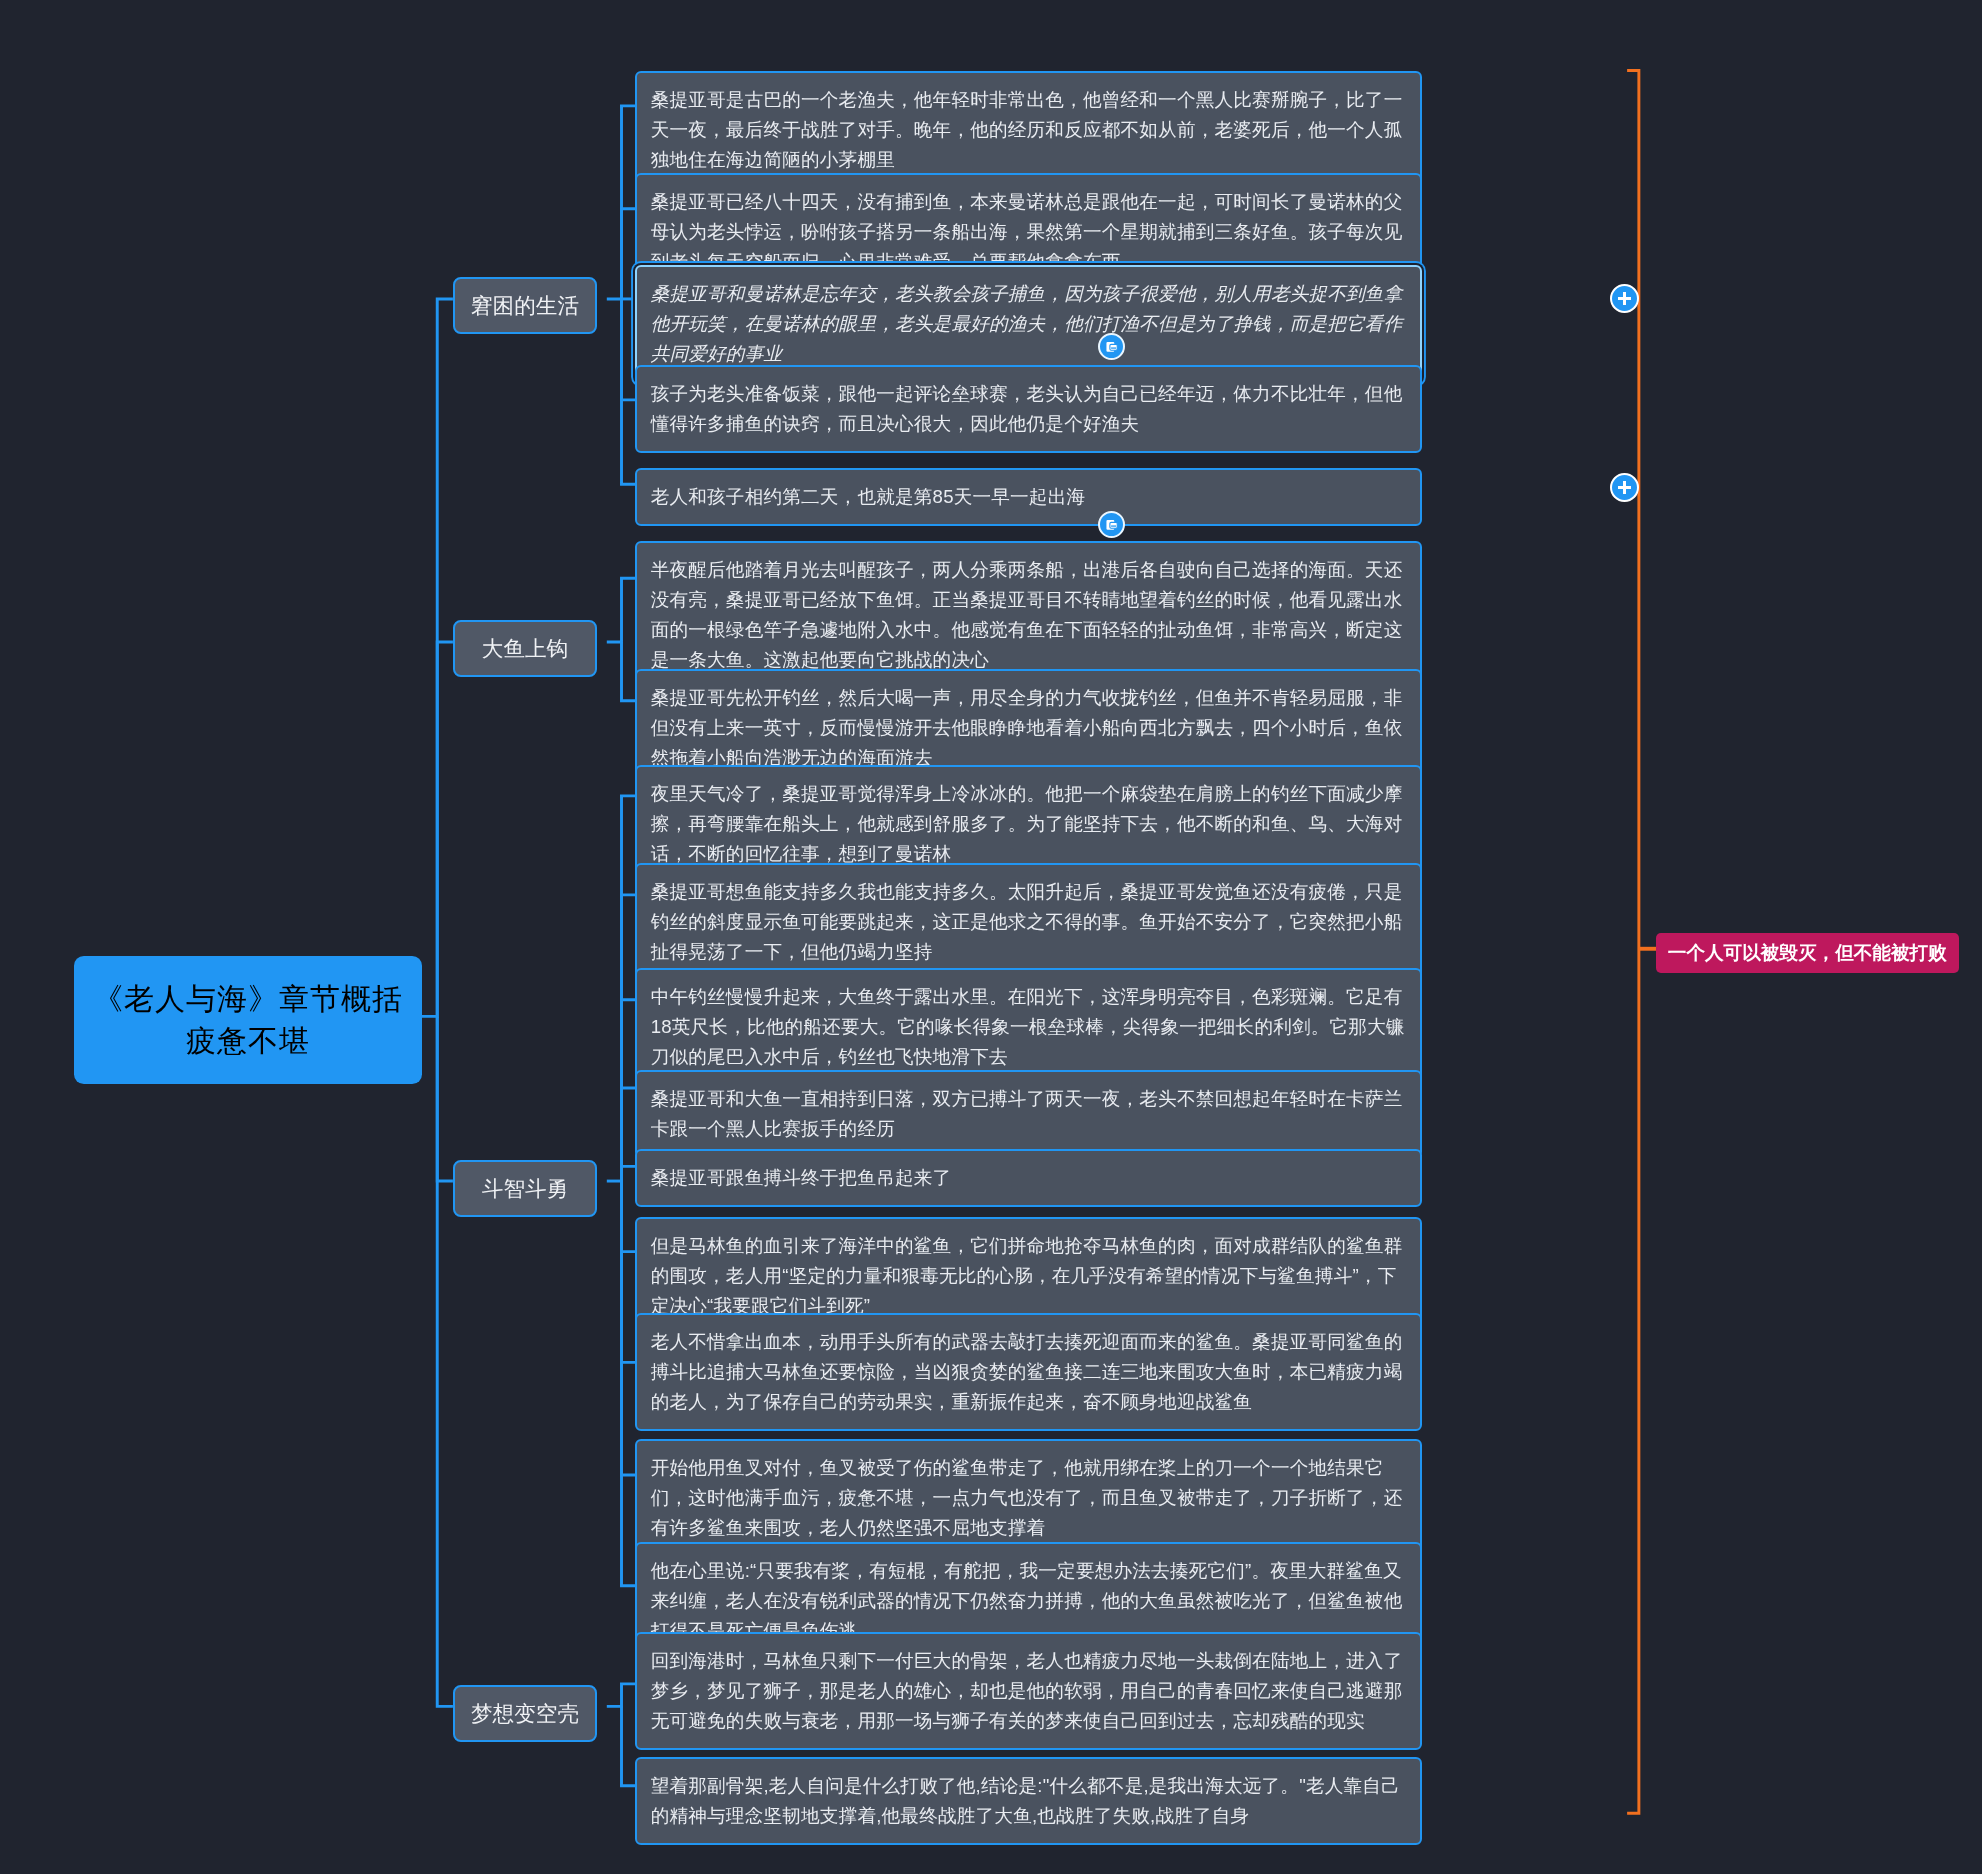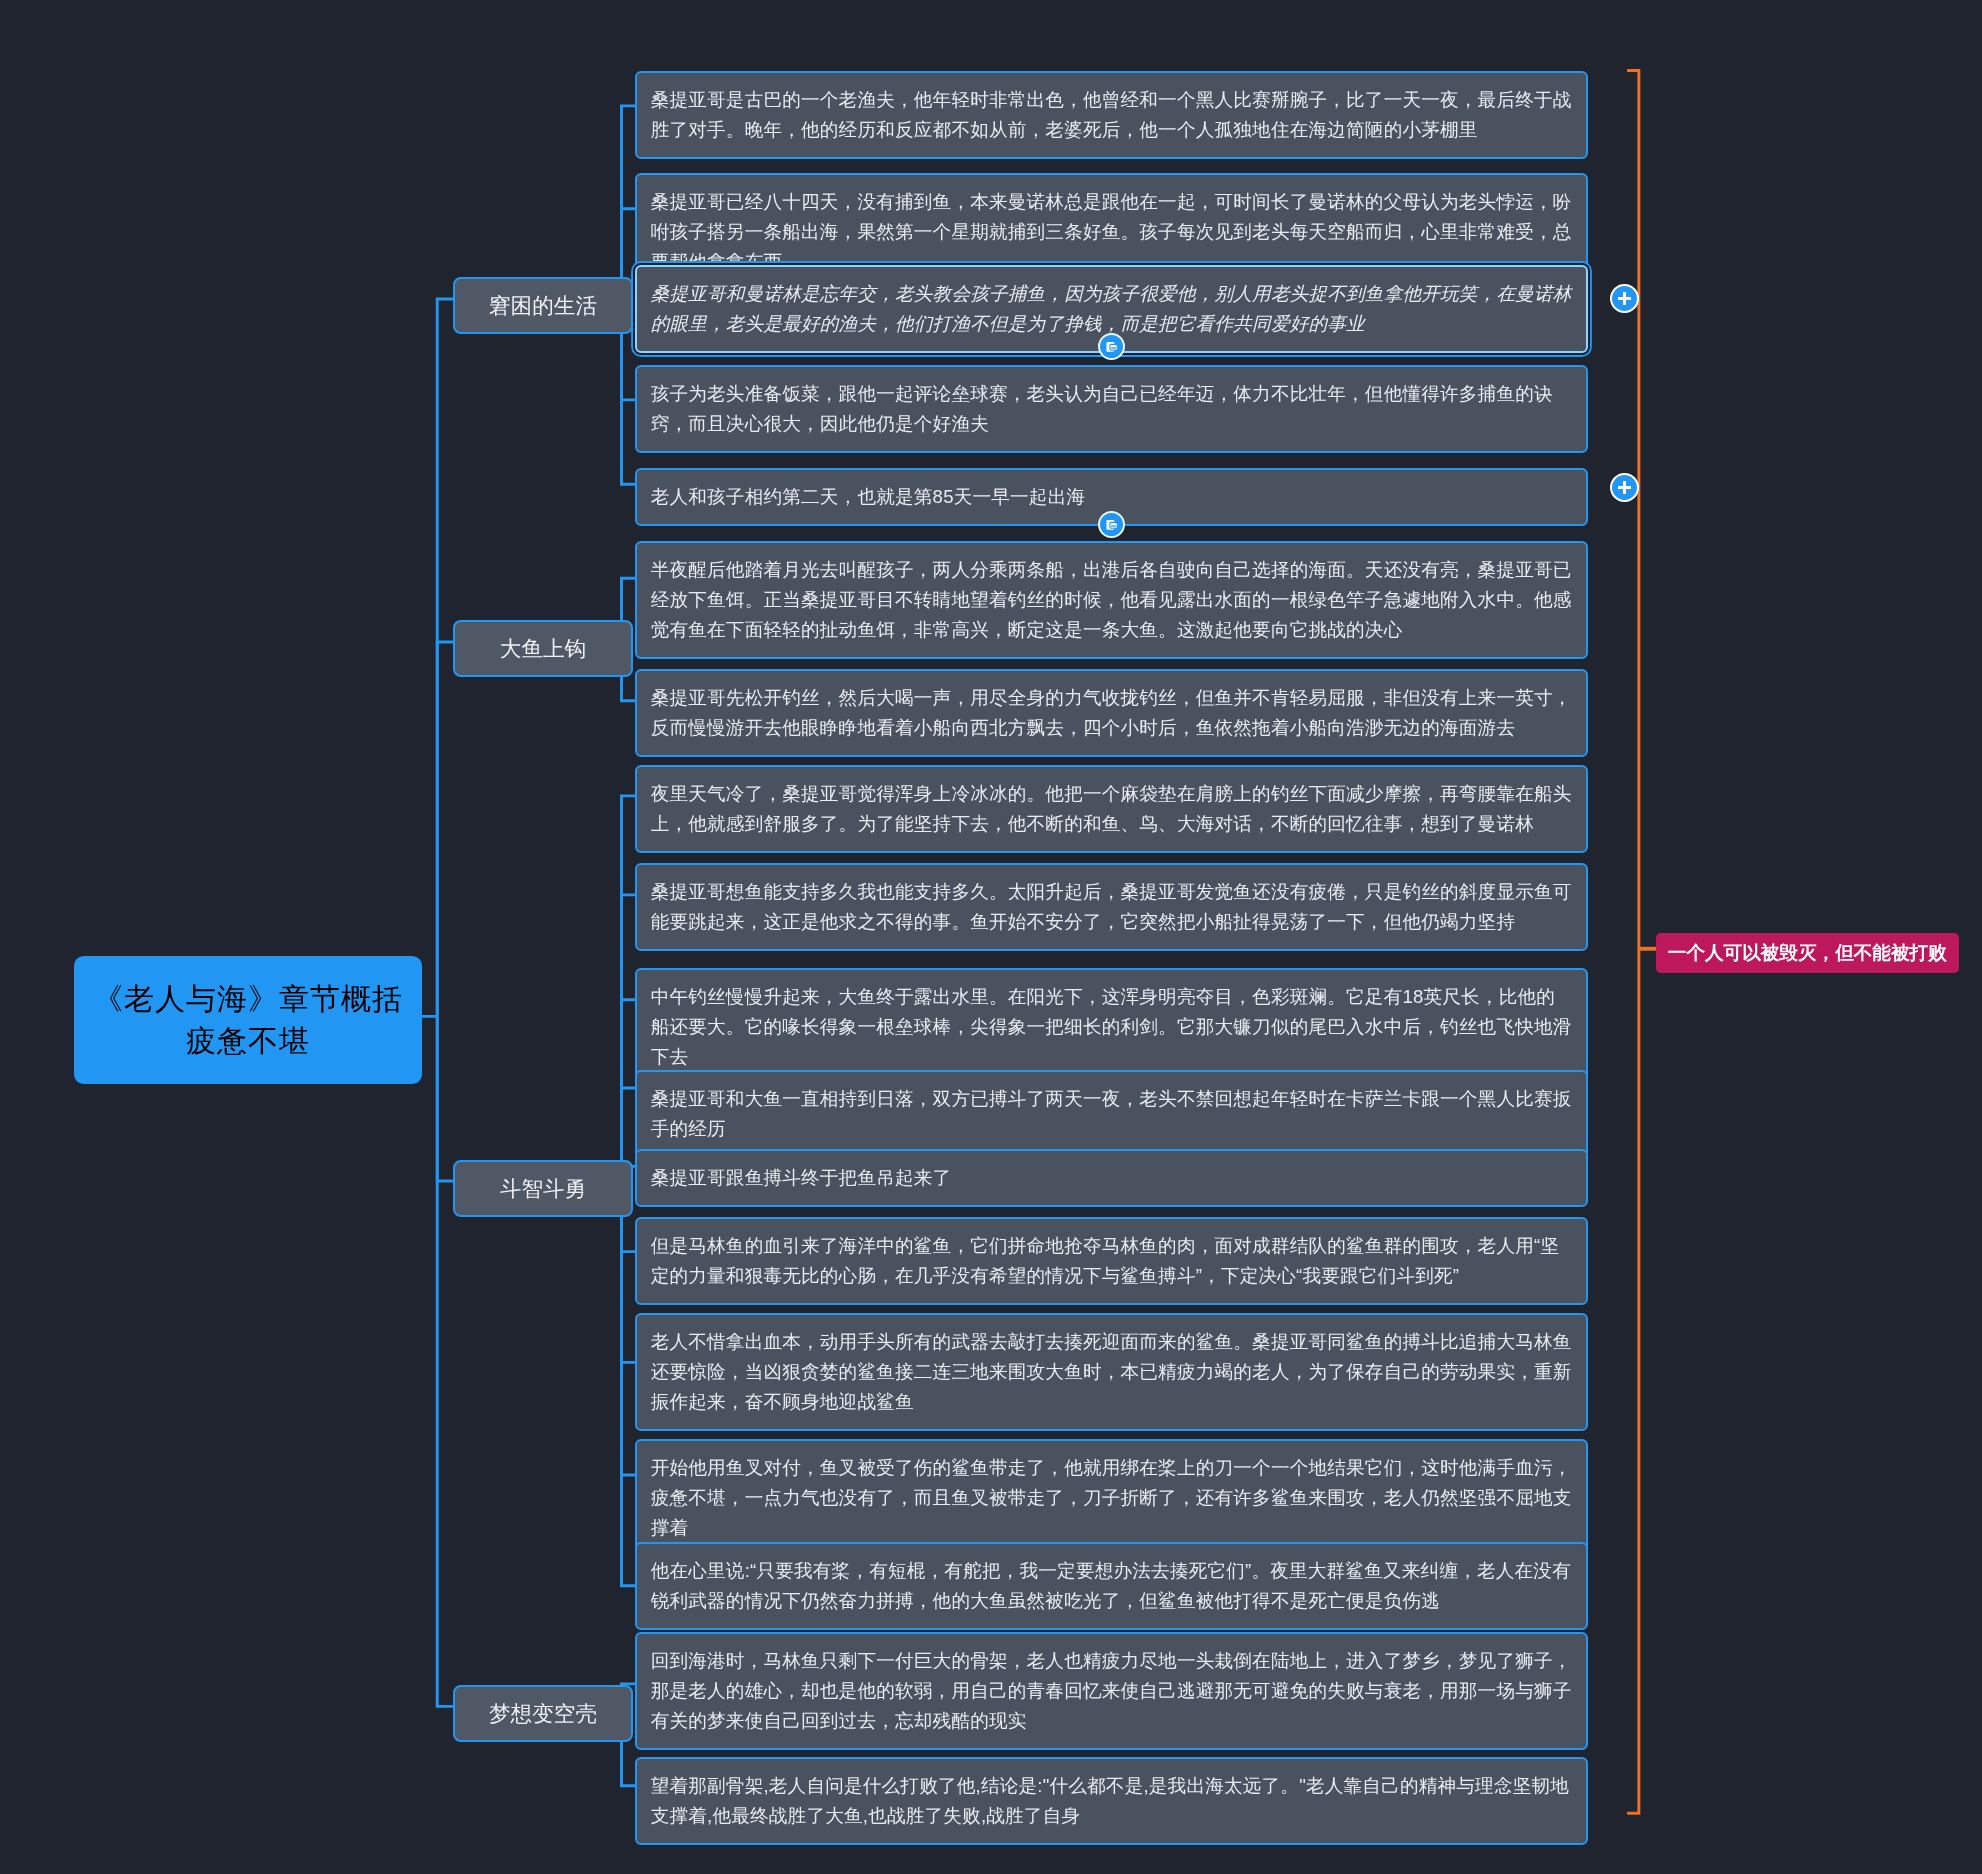--- a/index.html
+++ b/index.html
@@ -37,37 +37,37 @@
     line-height: 1.42;
     text-align: center;
     letter-spacing: 1px;
     z-index: 5;
   }
 
   
   .branch-node {
     position: absolute;
     left: 453px;
-    width: 180px;
+    width: 144px;
     padding: 12.7px 9.8px;
     background: #505866;
     border: 2px solid #2196f3;
     border-radius: 7.8px;
     color: #f0f2f5;
     font-size: 21.6px;
     line-height: 1.3;
     text-align: center;
     z-index: 5;
   }
 
   
   .leaf-node {
     position: absolute;
     left: 635px;
-    width: 953px;
+    width: 787px;
     padding: 11.8px 13.7px;
     background: #4a525f;
     border: 2px solid #2196f3;
     border-radius: 6px;
     color: #e9ecf1;
     font-size: 18.6px;
     line-height: 1.62;
     letter-spacing: 0.2px;
     z-index: 4;
   }

